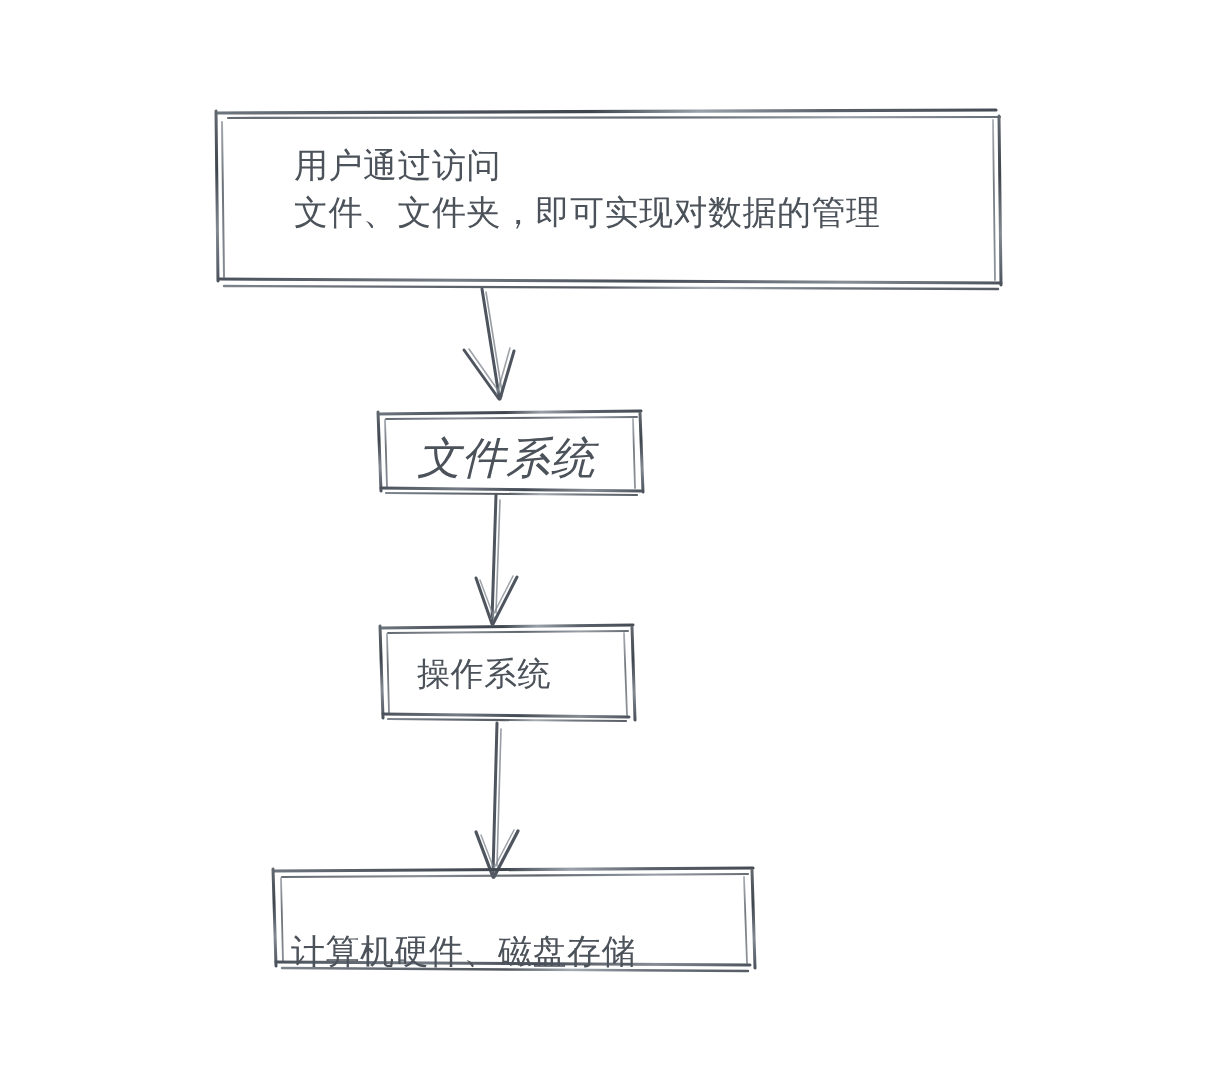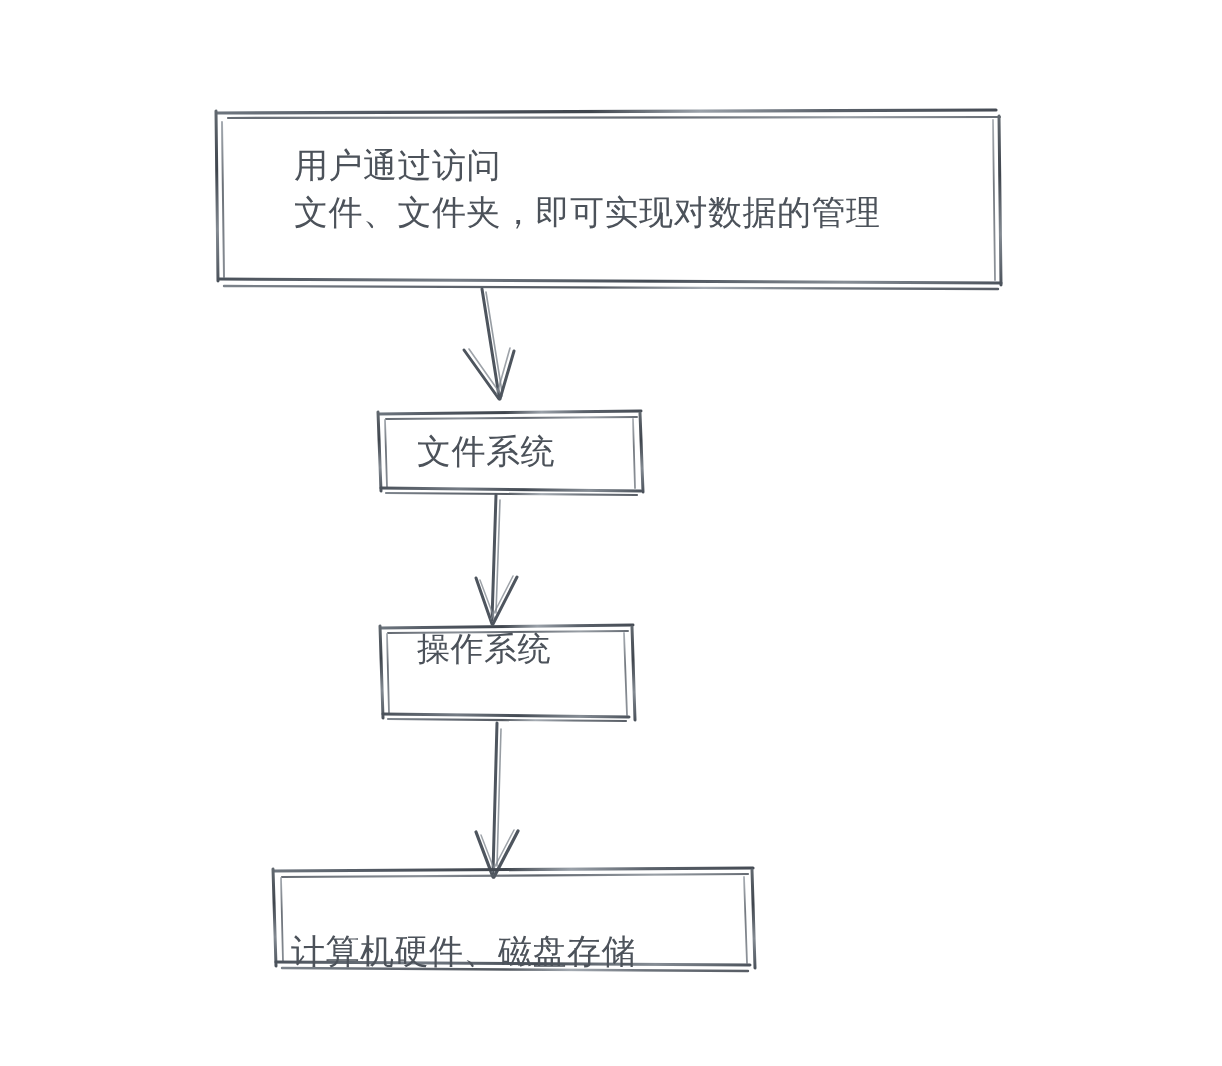--- a/index.html
+++ b/index.html
@@ -33,25 +33,26 @@
   }
   #label-user-access {
     left: 258px;
     top: 142px;
     font-size: 34px;
     margin-left: 36px;
   }
   #label-file-system {
     left: 417px;
     top: 428px;
-    font-size: 34px;
+    font-size: 44px;
+    font-style: italic;
   }
   #label-operating-system {
     left: 417px;
-    top: 626px;
+    top: 651px;
     font-size: 33px;
   }
   #label-hardware-storage {
     left: 291px;
     top: 888px;
     font-size: 34px;
     margin-top: 40px;
   }
   .sketch-stroke {
     fill: none;

